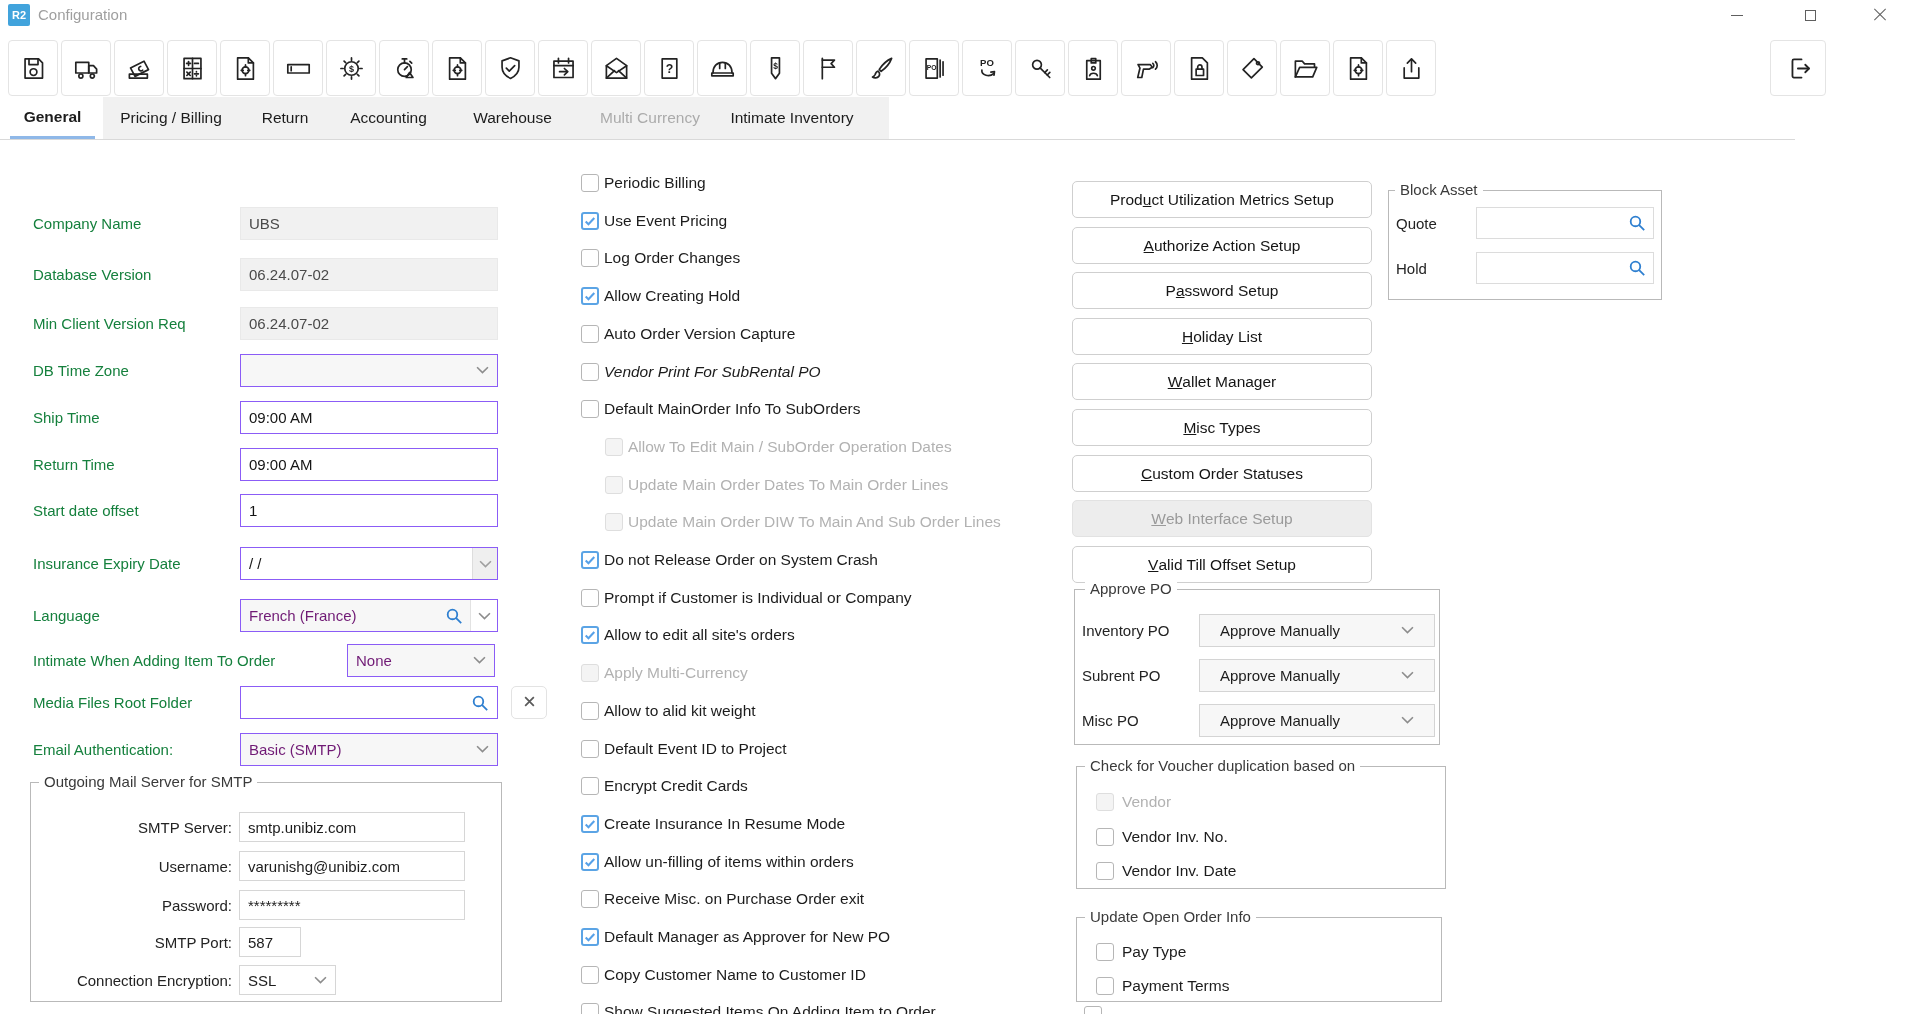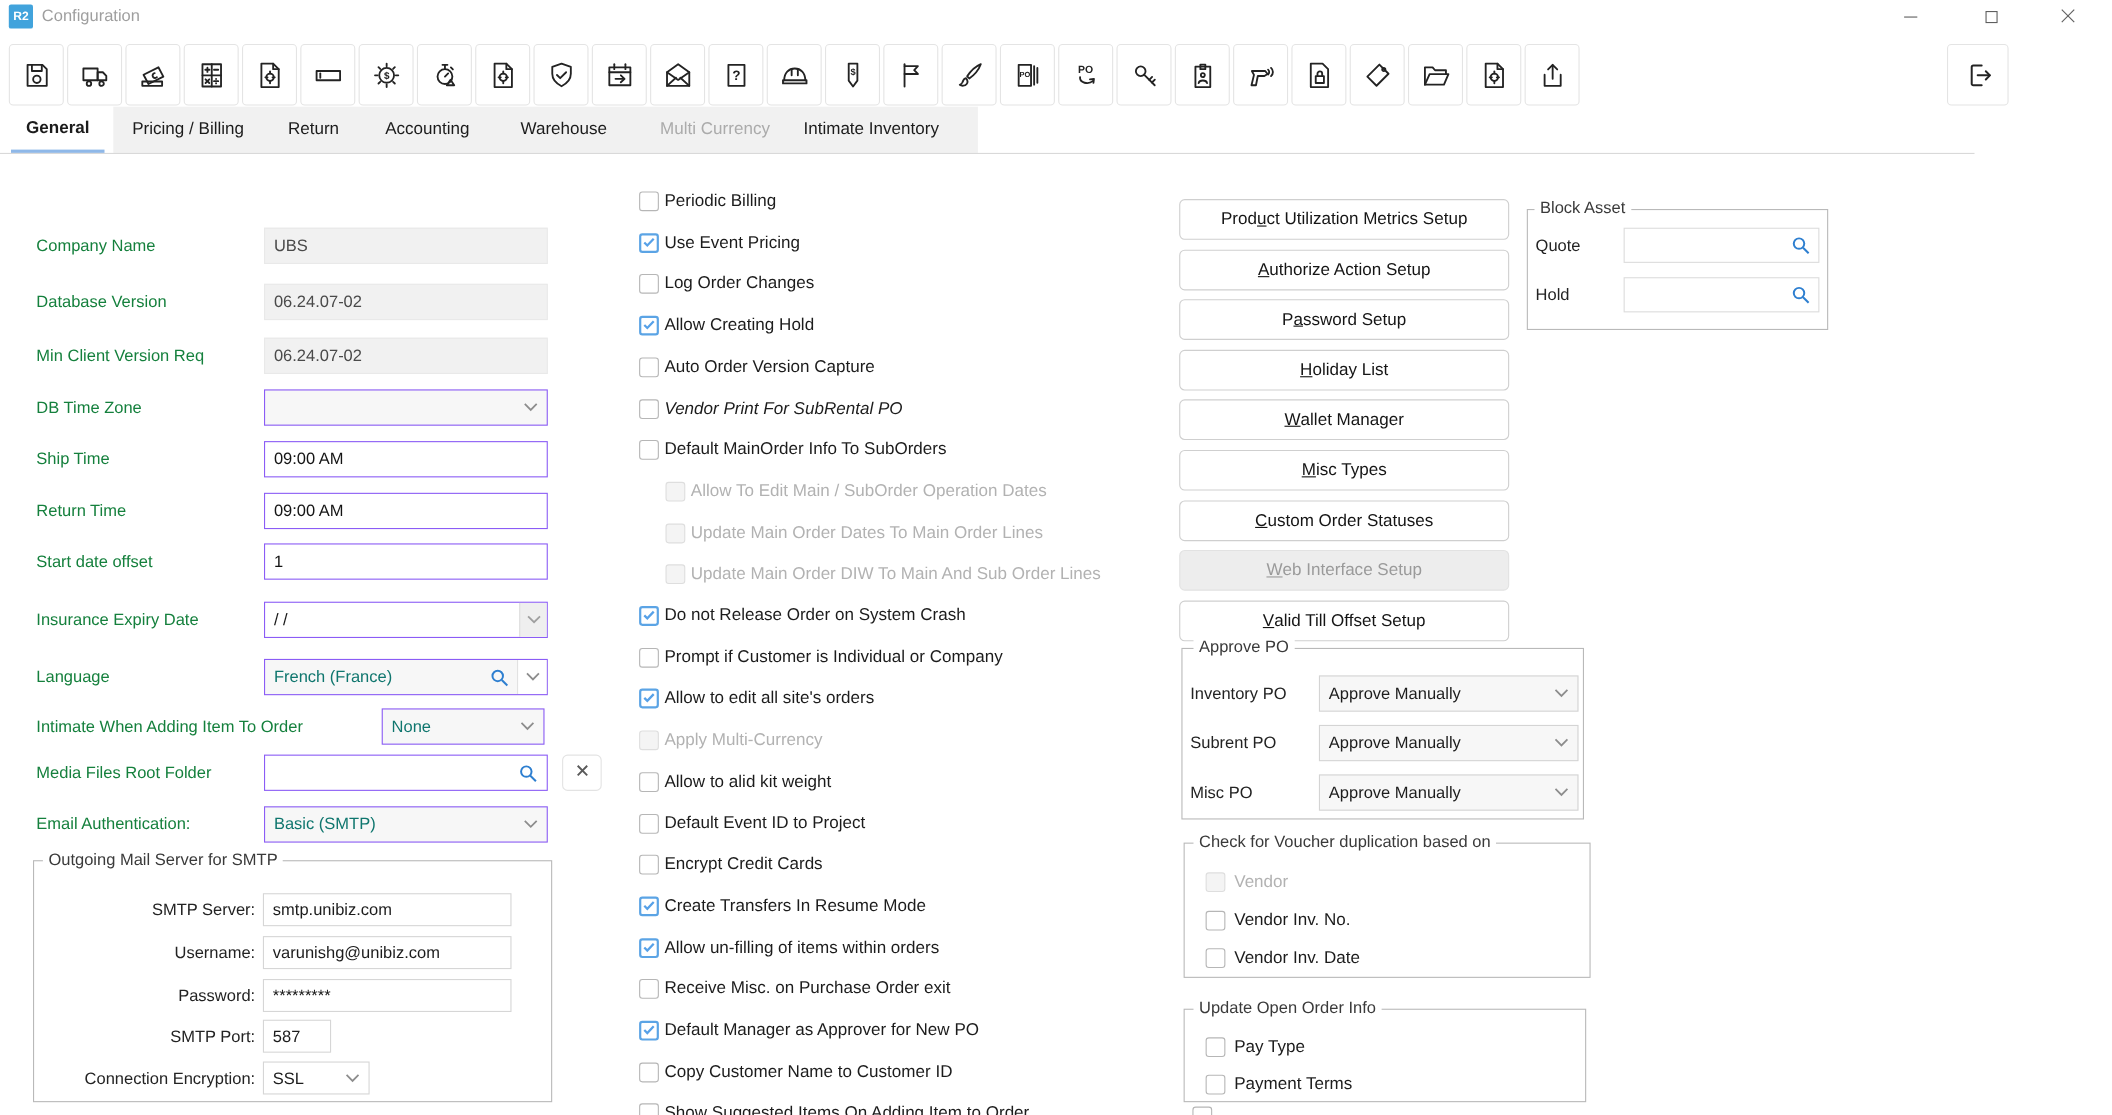--- a/index.html
+++ b/index.html
@@ -33,21 +33,21 @@
   .tab.disabled{color:#ababab}
   .tabs-divider{position:absolute;left:0;top:139px;width:1795px;height:1px;background:#d9d9d9}
   
   .flabel{position:absolute;left:33px;height:33px;display:flex;align-items:center;color:#15803d;white-space:nowrap}
   .ctl{position:absolute;left:240px;width:258px;height:33px;box-sizing:border-box;display:flex;align-items:center;
        padding:0 8px;border:1px solid #8b5cf6;background:#fff;white-space:nowrap;overflow:hidden}
   .ctl .val{color:#141414}
   .ctl.ro{background:#f1f1f1;border-color:#e9e9e9}
   .ctl.ro .val{color:#4a4a4a}
   .ctl.sel{background:#f7f7f7}
-  .ctl.sel .val{color:#0f766e}
+  .ctl.sel .val{color:#701a75}
   .right-slot{margin-left:auto;display:flex;align-items:center;gap:6px}
   .date-btn{position:absolute;right:0;top:0;bottom:0;width:24px;background:#efefef;border-left:1px solid #ddd;
             display:flex;align-items:center;justify-content:center}
   .combo-btn{position:absolute;right:0;top:0;bottom:0;width:26px;background:#fff;border-left:1px solid #e2e2e2;
              display:flex;align-items:center;justify-content:center}
   .clear-btn{position:absolute;width:36px;height:33px;border:1px solid #e3e3e3;border-radius:5px;background:#fff;
              display:flex;align-items:center;justify-content:center;box-sizing:border-box}
   
   .group{position:absolute;border:1px solid #b9b9b9;box-sizing:border-box}
   .legend{position:absolute;top:-10px;background:#fff;padding:0 5px;color:#3a3a3a;white-space:nowrap}
@@ -61,21 +61,21 @@
   .cb.disabled{background:#f4f4f4;border-color:#dedede}
   .opt-label{position:absolute;height:18px;display:flex;align-items:center;color:#1c1c1c;white-space:nowrap;font-size:15.5px}
   .opt-label.disabled{color:#b2b2b2}
   
   .abtn{position:absolute;left:1072px;width:300px;height:37px;background:#fff;border:1px solid #cfcfcf;border-radius:5px;
         display:flex;align-items:center;justify-content:center;font-size:15.5px;color:#151515;box-sizing:border-box;white-space:nowrap}
   .abtn.disabled{background:#ededed;color:#9a9a9a;border-color:#e2e2e2}
   
   .grow-label{position:absolute;height:33px;display:flex;align-items:center;color:#232323;white-space:nowrap}
   .psel{position:absolute;left:1199px;width:236px;height:33px;box-sizing:border-box;border:1px solid #d4d4d4;background:#f7f7f7;
-        display:flex;align-items:center;padding:0 8px;white-space:nowrap}
+        display:flex;align-items:center;padding:0 20px;white-space:nowrap}
   .ba-input{position:absolute;left:1476px;width:178px;height:32px;box-sizing:border-box;border:1px solid #dcdcdc;background:#fff;
         display:flex;align-items:center;padding:0 7px}
 </style>
 </head>
 <body>
 
 <div class="titlebar">
   <div class="logo">R2</div>
   <div class="wtitle">Configuration</div>
   <div class="winbtn" style="left:1712px">
@@ -560,21 +560,21 @@
     <div class="opt-label" style="left: 604px; top: 702px;">Allow to alid kit weight</div>
     <div class="cb" style="left: 581px; top: 740px;"></div>
     <div class="opt-label" style="left: 604px; top: 740px;">Default Event ID to Project</div>
     <div class="cb" style="left: 581px; top: 777px;"></div>
     <div class="opt-label" style="left: 604px; top: 777px;">Encrypt Credit Cards</div>
     <div class="cb checked" style="left: 581px; top: 815px;">
       <span><svg viewBox="0 0 14 14" width="12" height="12">
           <path d="M2 7.5l3.2 3.2L12 3.5" fill="none" stroke="#57a1e8" stroke-width="2.4"></path>
         </svg></span>
     </div>
-    <div class="opt-label" style="left: 604px; top: 815px;">Create Transfers In Resume Mode</div>
+    <div class="opt-label" style="left: 604px; top: 815px;">Create Insurance In Resume Mode</div>
     <div class="cb checked" style="left: 581px; top: 853px;">
       <span><svg viewBox="0 0 14 14" width="12" height="12">
           <path d="M2 7.5l3.2 3.2L12 3.5" fill="none" stroke="#57a1e8" stroke-width="2.4"></path>
         </svg></span>
     </div>
     <div class="opt-label" style="left: 604px; top: 853px;">Allow un-filling of items within orders</div>
     <div class="cb" style="left: 581px; top: 890px;"></div>
     <div class="opt-label" style="left: 604px; top: 890px;">Receive Misc. on Purchase Order exit</div>
     <div class="cb checked" style="left: 581px; top: 928px;">
       <span><svg viewBox="0 0 14 14" width="12" height="12">

